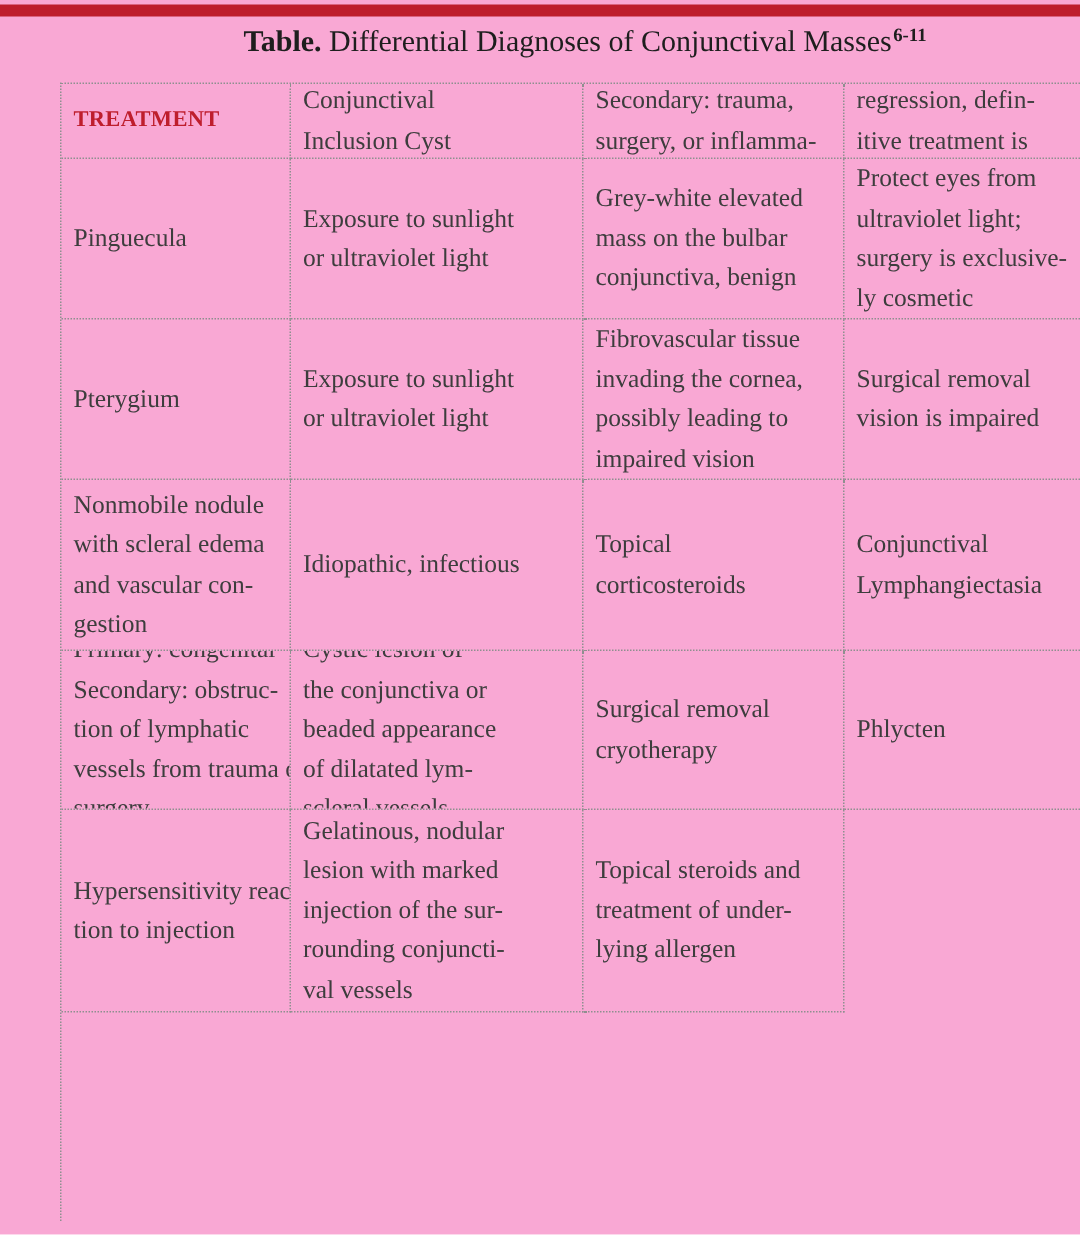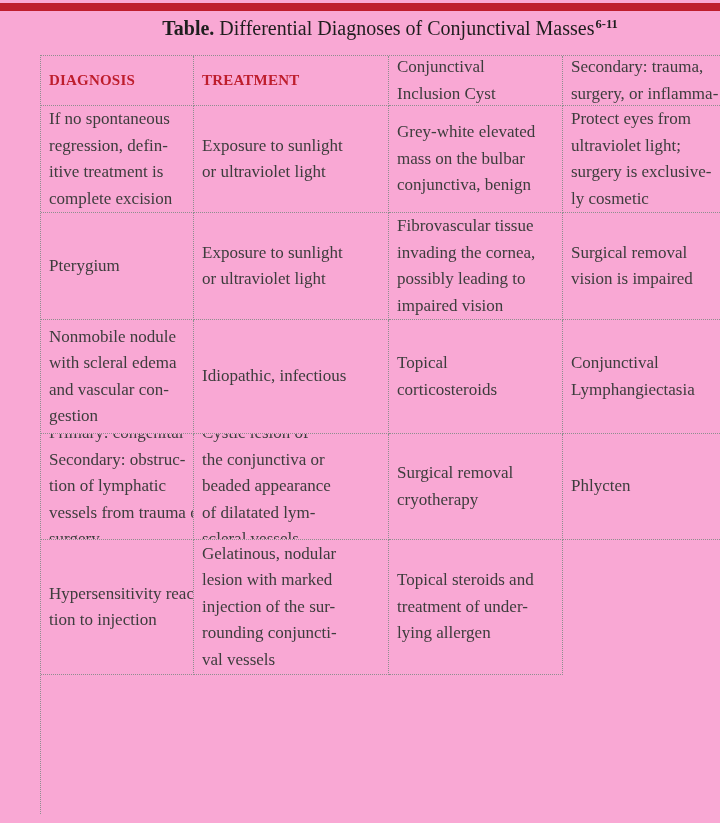--- a/index.html
+++ b/index.html
@@ -63,34 +63,34 @@
 <body>
 
 <div class="screen">
 
   <div class="top-bar"></div>
 
   <div class="title"><span class="title-label">Table.</span><span> Differential Diagnoses of Conjunctival Masses</span><span class="title-sup">6-11</span></div>
 
   <div class="dx-table">
 
-    <div class="cell head">DIAGNOSIS</div>
     <div class="cell head">TREATMENT</div>
 
     <div class="cell body">Conjunctival
 Inclusion Cyst</div>
     <div class="cell body">Primary: congenital
 Secondary: trauma,
 surgery, or inflamma-
 tion</div>
     <div class="cell body">If no spontaneous
 regression, defin-
 itive treatment is
 complete excision</div>
 
+    <div class="cell body">Pinguecula</div>
     <div class="cell body">Exposure to sunlight
 or ultraviolet light</div>
     <div class="cell body">Grey-white elevated
 mass on the bulbar
 conjunctiva, benign</div>
     <div class="cell body">Protect eyes from
 ultraviolet light;
 surgery is exclusive-
 ly cosmetic</div>
 

